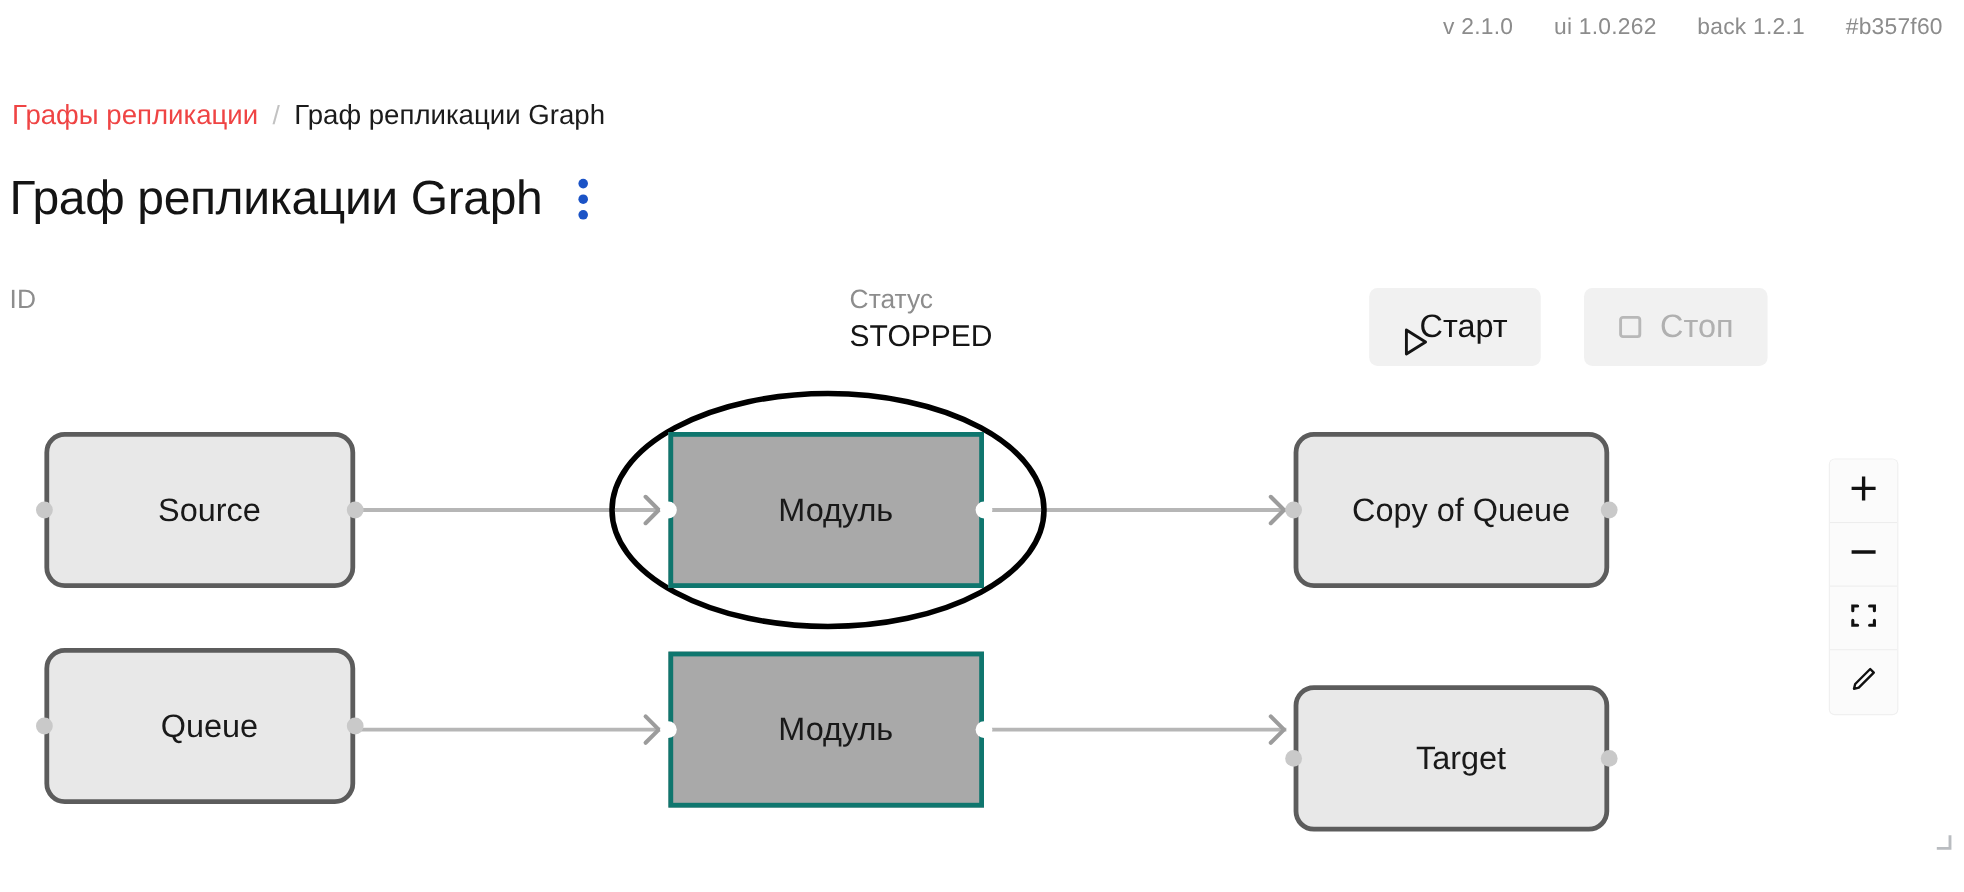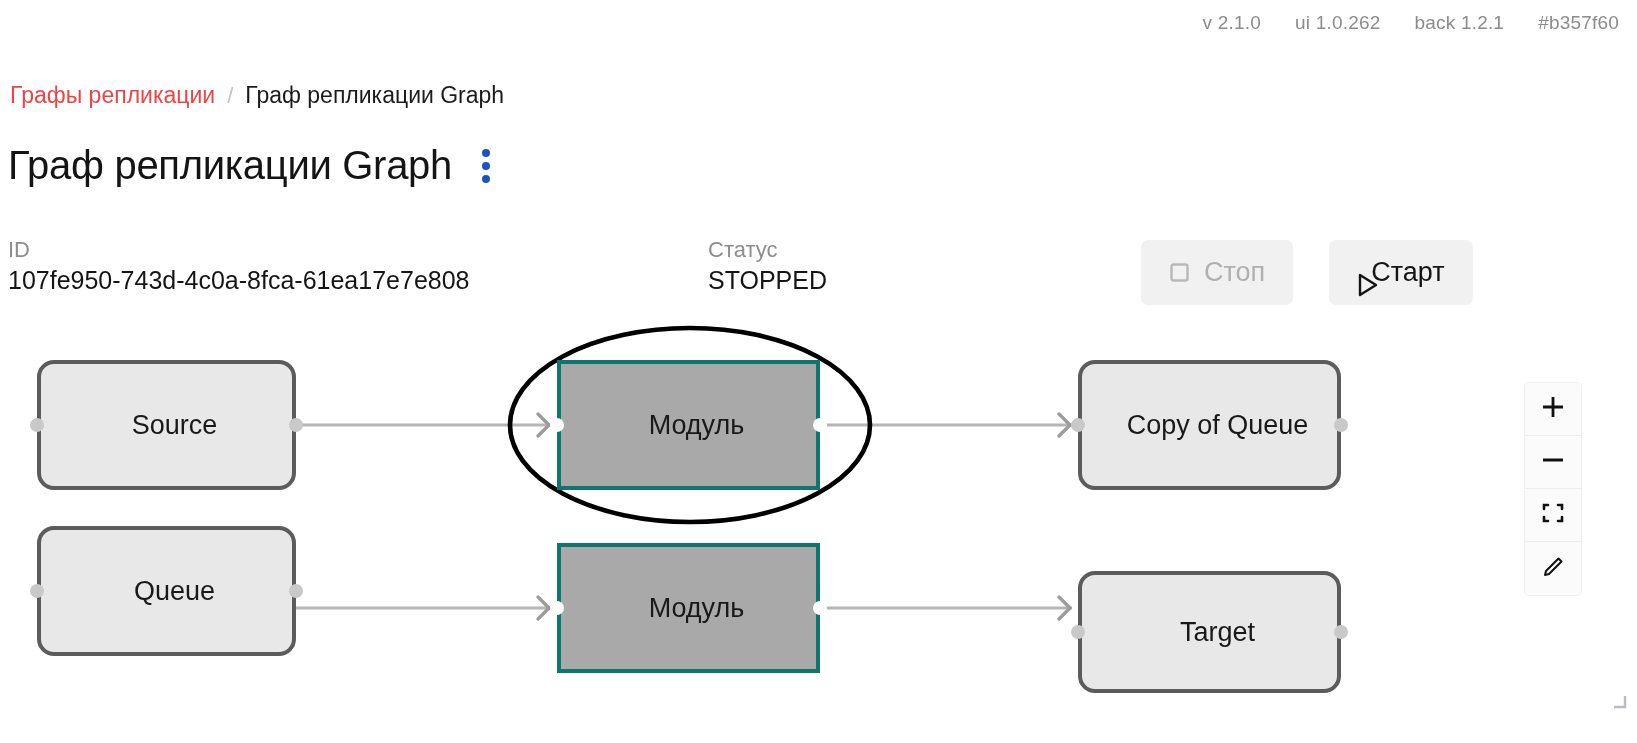--- a/index.html
+++ b/index.html
@@ -121,44 +121,43 @@
     <span class="kebab">
         <i></i>
         <i></i>
         <i></i>
       </span>
   </div>
 
   <div class="meta">
     <div class="meta-block meta-id">
       <span class="meta-label">ID</span>
-      <span class="meta-value">107fe950-743d-4c0a-8fca-61ea17e7e808</span>
     </div>
     <div class="meta-block">
       <span class="meta-label">Статус</span>
       <span class="meta-value">STOPPED</span>
     </div>
   </div>
 
   <div class="actions">
+    <button class="btn btn-start">
+      <span class="ico-play">
+        <svg width="22" height="24" viewBox="0 0 22 24">
+            <path d="M3 2 L19 12 L3 22 Z" fill="none" stroke="#141414" stroke-width="2.4" stroke-linejoin="round"></path>
+          </svg>
+      </span>
+      <span>Старт</span>
+    </button>
     <button class="btn btn-stop">
       <span class="ico-square">
         <svg width="21" height="21" viewBox="0 0 21 21">
             <rect x="2.5" y="2.5" width="16" height="16" rx="2" fill="none" stroke="#b8b8b8" stroke-width="2.4"></rect>
           </svg>
       </span>
       <span>Стоп</span>
-    </button>
-    <button class="btn btn-start">
-      <span class="ico-play">
-        <svg width="22" height="24" viewBox="0 0 22 24">
-            <path d="M3 2 L19 12 L3 22 Z" fill="none" stroke="#141414" stroke-width="2.4" stroke-linejoin="round"></path>
-          </svg>
-      </span>
-      <span>Старт</span>
     </button>
   </div>
 
   <div class="canvas">
 
     <svg class="edge-layer" width="1637" height="425">
       <defs>
         <g id="chev">
             <path d="M0 -11 L11 0 L0 11" fill="none" stroke="#9c9c9c" stroke-width="3.4" stroke-linecap="round" stroke-linejoin="round"></path>
           </g>
@@ -190,21 +189,21 @@
       <span>Модуль</span>
       <span class="handle r white"></span>
     </div>
 
     <div class="gnode rounded" style="left:1078px; top:42px; width:263px; height:130px;">
       <span class="handle l grey"></span>
       <span>Copy of Queue</span>
       <span class="handle r grey"></span>
     </div>
 
-    <div class="gnode rounded" style="left:37px; top:208px; width:259px; height:130px;">
+    <div class="gnode rounded" style="left:37px; top:222px; width:259px; height:130px;">
       <span class="handle l grey"></span>
       <span>Queue</span>
       <span class="handle r grey"></span>
     </div>
 
     <div class="gnode module" style="left:557px; top:225px; width:263px; height:130px;">
       <span class="handle l white"></span>
       <span>Модуль</span>
       <span class="handle r white"></span>
     </div>

